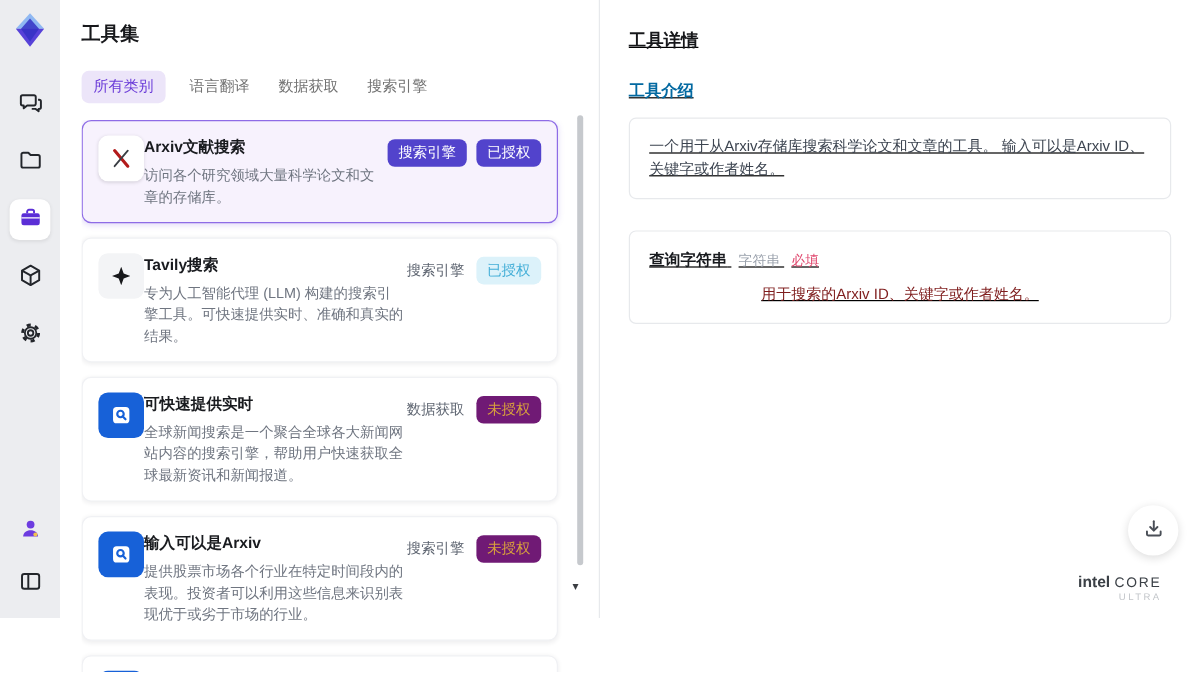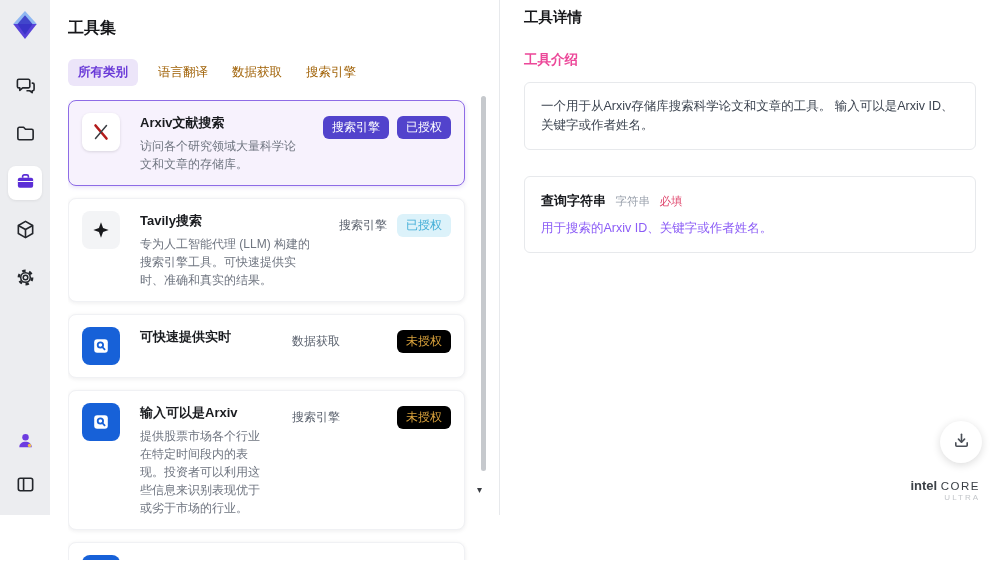--- a/index.html
+++ b/index.html
@@ -17,70 +17,70 @@
   .rail-btn.active { background:#fff; color:#5b2ed6; box-shadow:0 1px 3px rgba(0,0,0,.07); }
   .rail-bottom { margin-top:auto; display:flex; flex-direction:column; gap:10px; align-items:center; }
   .rail-btn.user { color:#6d3ce0; }
 
   
   .content { flex:1; display:flex; min-width:0; }
   .list-pane { width:450px; flex-shrink:0; border-right:1px solid #e7e9ec;
     padding:18px 0 0 18px; position:relative; }
   .page-title { font-size:16px; font-weight:bold; color:#17181b; }
   .tabs { display:flex; gap:16px; align-items:center; margin-top:20px; }
-  .tab { border:none; background:transparent; font-size:12.5px; color:#a16207;
+  .tab { border:none; background:transparent; font-size:12.5px; color:#737373;
     padding:5px 4px; cursor:pointer; font-family:inherit; }
-  .tab.active { background:#ece5f9; color:#6a3bd8; font-weight:bold; border-radius:6px; padding:5px 10px;text-align:center; }
+  .tab.active { background:#ece5f9; color:#6a3bd8; font-weight:normal; border-radius:6px; padding:5px 10px;text-align:center; }
 
   .cards { display:flex; flex-direction:column; gap:12px; margin-top:14px;
     padding-right:34px; height:460px; overflow:hidden; }
   .card { background:#fff; border:1px solid #f0f1f4; border-radius:8px;
     box-shadow:0 1px 4px rgba(25,30,40,.08); padding:12px 13px; display:flex;
-    gap:20px; align-items:flex-start; cursor:pointer; flex-shrink:0; }
+    gap:0; align-items:flex-start; cursor:pointer; flex-shrink:0; }
   .card.selected { background:#f7f2fd; border:1.5px solid #8e6ce6;
     box-shadow:0 1px 5px rgba(120,80,220,.22); }
   .tile { width:38px; height:38px; border-radius:8px; flex-shrink:0;
     display:flex; align-items:center; justify-content:center; }
   .ic { display:none; align-items:center; justify-content:center; width:100%; height:100%;
     border-radius:8px; }
   .icon-arxiv  .ic-arxiv  { display:flex; background:#fff; box-shadow:0 1px 3px rgba(0,0,0,.12); }
   .icon-tavily .ic-tavily { display:flex; background:#f3f4f6; }
   .icon-blue   .ic-blue   { display:flex; background:#1761d8; }
   .t-main { flex:1; min-width:0; padding-top:1px; }
   .t-name { font-size:13px; font-weight:bold; color:#191b1f; margin-bottom:5px; }
   .t-desc { font-size:12px; color:#6f7580; line-height:1.5; }
   .badges { display:flex; gap:8px; flex-shrink:0; padding-top:3px; }
   .badge { font-size:12px; border-radius:6px; padding:3px 9px; white-space:nowrap; }
   .badge-cat { color:#5d6470; padding:3px 2px; }
   .badge-auth.authorized { background:#dcf2fa; color:#43aed7; }
-  .badge-auth.unauthorized { background:#000000; color:#d9a23c;margin-left:47px; }
+  .badge-auth.unauthorized { background:#701a75; color:#d9a23c; }
   .card.selected .badge-cat,
   .card.selected .badge-auth.authorized { background:#5243cc; color:#fff; padding:3px 9px; }
 
   
   .vscroll { position:absolute; top:96px; bottom:18px; right:13px; width:5px; }
   .vscroll .thumb { position:absolute; top:0; bottom:26px; width:5px; border-radius:3px; background:#c6c9cd; }
   .vscroll .arrow { position:absolute; bottom:2px; left:-4px; font-size:10px; color:#3a3d42; line-height:1; }
 
   
-  .detail-pane { flex:1; padding:8px 24px; min-width:0; }
+  .detail-pane { flex:1; padding:24px 24px; min-width:0;text-decoration:underline; }
   .detail-title { font-size:14.5px; font-weight:bold; color:#17181b; margin-bottom:24px; }
-  .section-h { font-size:13.5px; font-weight:bold; color:#ec4899; margin-bottom:13px; }
+  .section-h { font-size:13.5px; font-weight:bold; color:#0369a1; margin-bottom:13px; }
   .dbox { border:1px solid #e7e9ec; border-radius:6px; background:#fff;
     padding:14px 16px; font-size:12.5px; color:#3c4450; margin-bottom:26px; line-height:1.5; }
   .param-row .p-name { font-size:13px; font-weight:bold; color:#191b1f; }
   .param-row .p-type { font-size:11.5px; color:#9aa1ac; margin-left:6px; }
   .param-row .p-req  { font-size:11.5px; color:#e0486e; margin-left:6px; }
-  .param-row .p-desc { font-size:12.5px; color:#8b5cf6; margin-top:9px; }
+  .param-row .p-desc { font-size:12.5px; color:#7f1d1d; margin-top:9px;text-align:center; }
 
   
   .fab { position:absolute; right:18px; bottom:52px; width:42px; height:42px; border:none;
     border-radius:50%; background:#fff; box-shadow:0 2px 8px rgba(0,0,0,.14);
     display:flex; align-items:center; justify-content:center; cursor:pointer; color:#4a4f57; }
-  .brand { position:absolute; right:20px; bottom:12px; text-align:right; line-height:1.2; }
+  .brand { position:absolute; right:32px; bottom:12px; text-align:right; line-height:1.2; }
   .brand .b1 { font-size:13px; color:#3b4046; }
   .brand .b1 .intel { font-weight:bold; }
   .brand .b1 .core { font-weight:normal; letter-spacing:1.5px; font-size:11.5px; }
   .brand .b2 { font-size:8px; color:#c3c6ca; letter-spacing:2px; }
 </style>
 </head>
 <body>
 
 <div id="app">
 
@@ -215,20 +215,21 @@
         <svg viewBox="0 0 20 20" width="20" height="20">
           <rect x="3.2" y="3.2" width="13.6" height="13.6" rx="3" fill="#fff"></rect>
           <circle cx="9.4" cy="9" r="2.7" fill="none" stroke="#1761d8" stroke-width="1.8"></circle>
           <line x1="11.3" y1="11" x2="13.6" y2="13.4" stroke="#1761d8" stroke-width="1.8" stroke-linecap="round"></line>
         </svg>
       </span>
 
     </div>
     <div class="t-main">
       <div class="t-name">可快速提供实时</div>
+      <div class="t-desc">全球新闻搜索是一个聚合全球各大新闻网站内容的搜索引擎，帮助用户快速获取全球最新资讯和新闻报道。</div>
     </div>
     <div class="badges">
       <span class="badge badge-cat">数据获取</span>
       <span class="badge badge-auth unauthorized">未授权</span>
     </div>
   </div>
 
   <div class="card icon-blue">
     <div class="tile">
 

